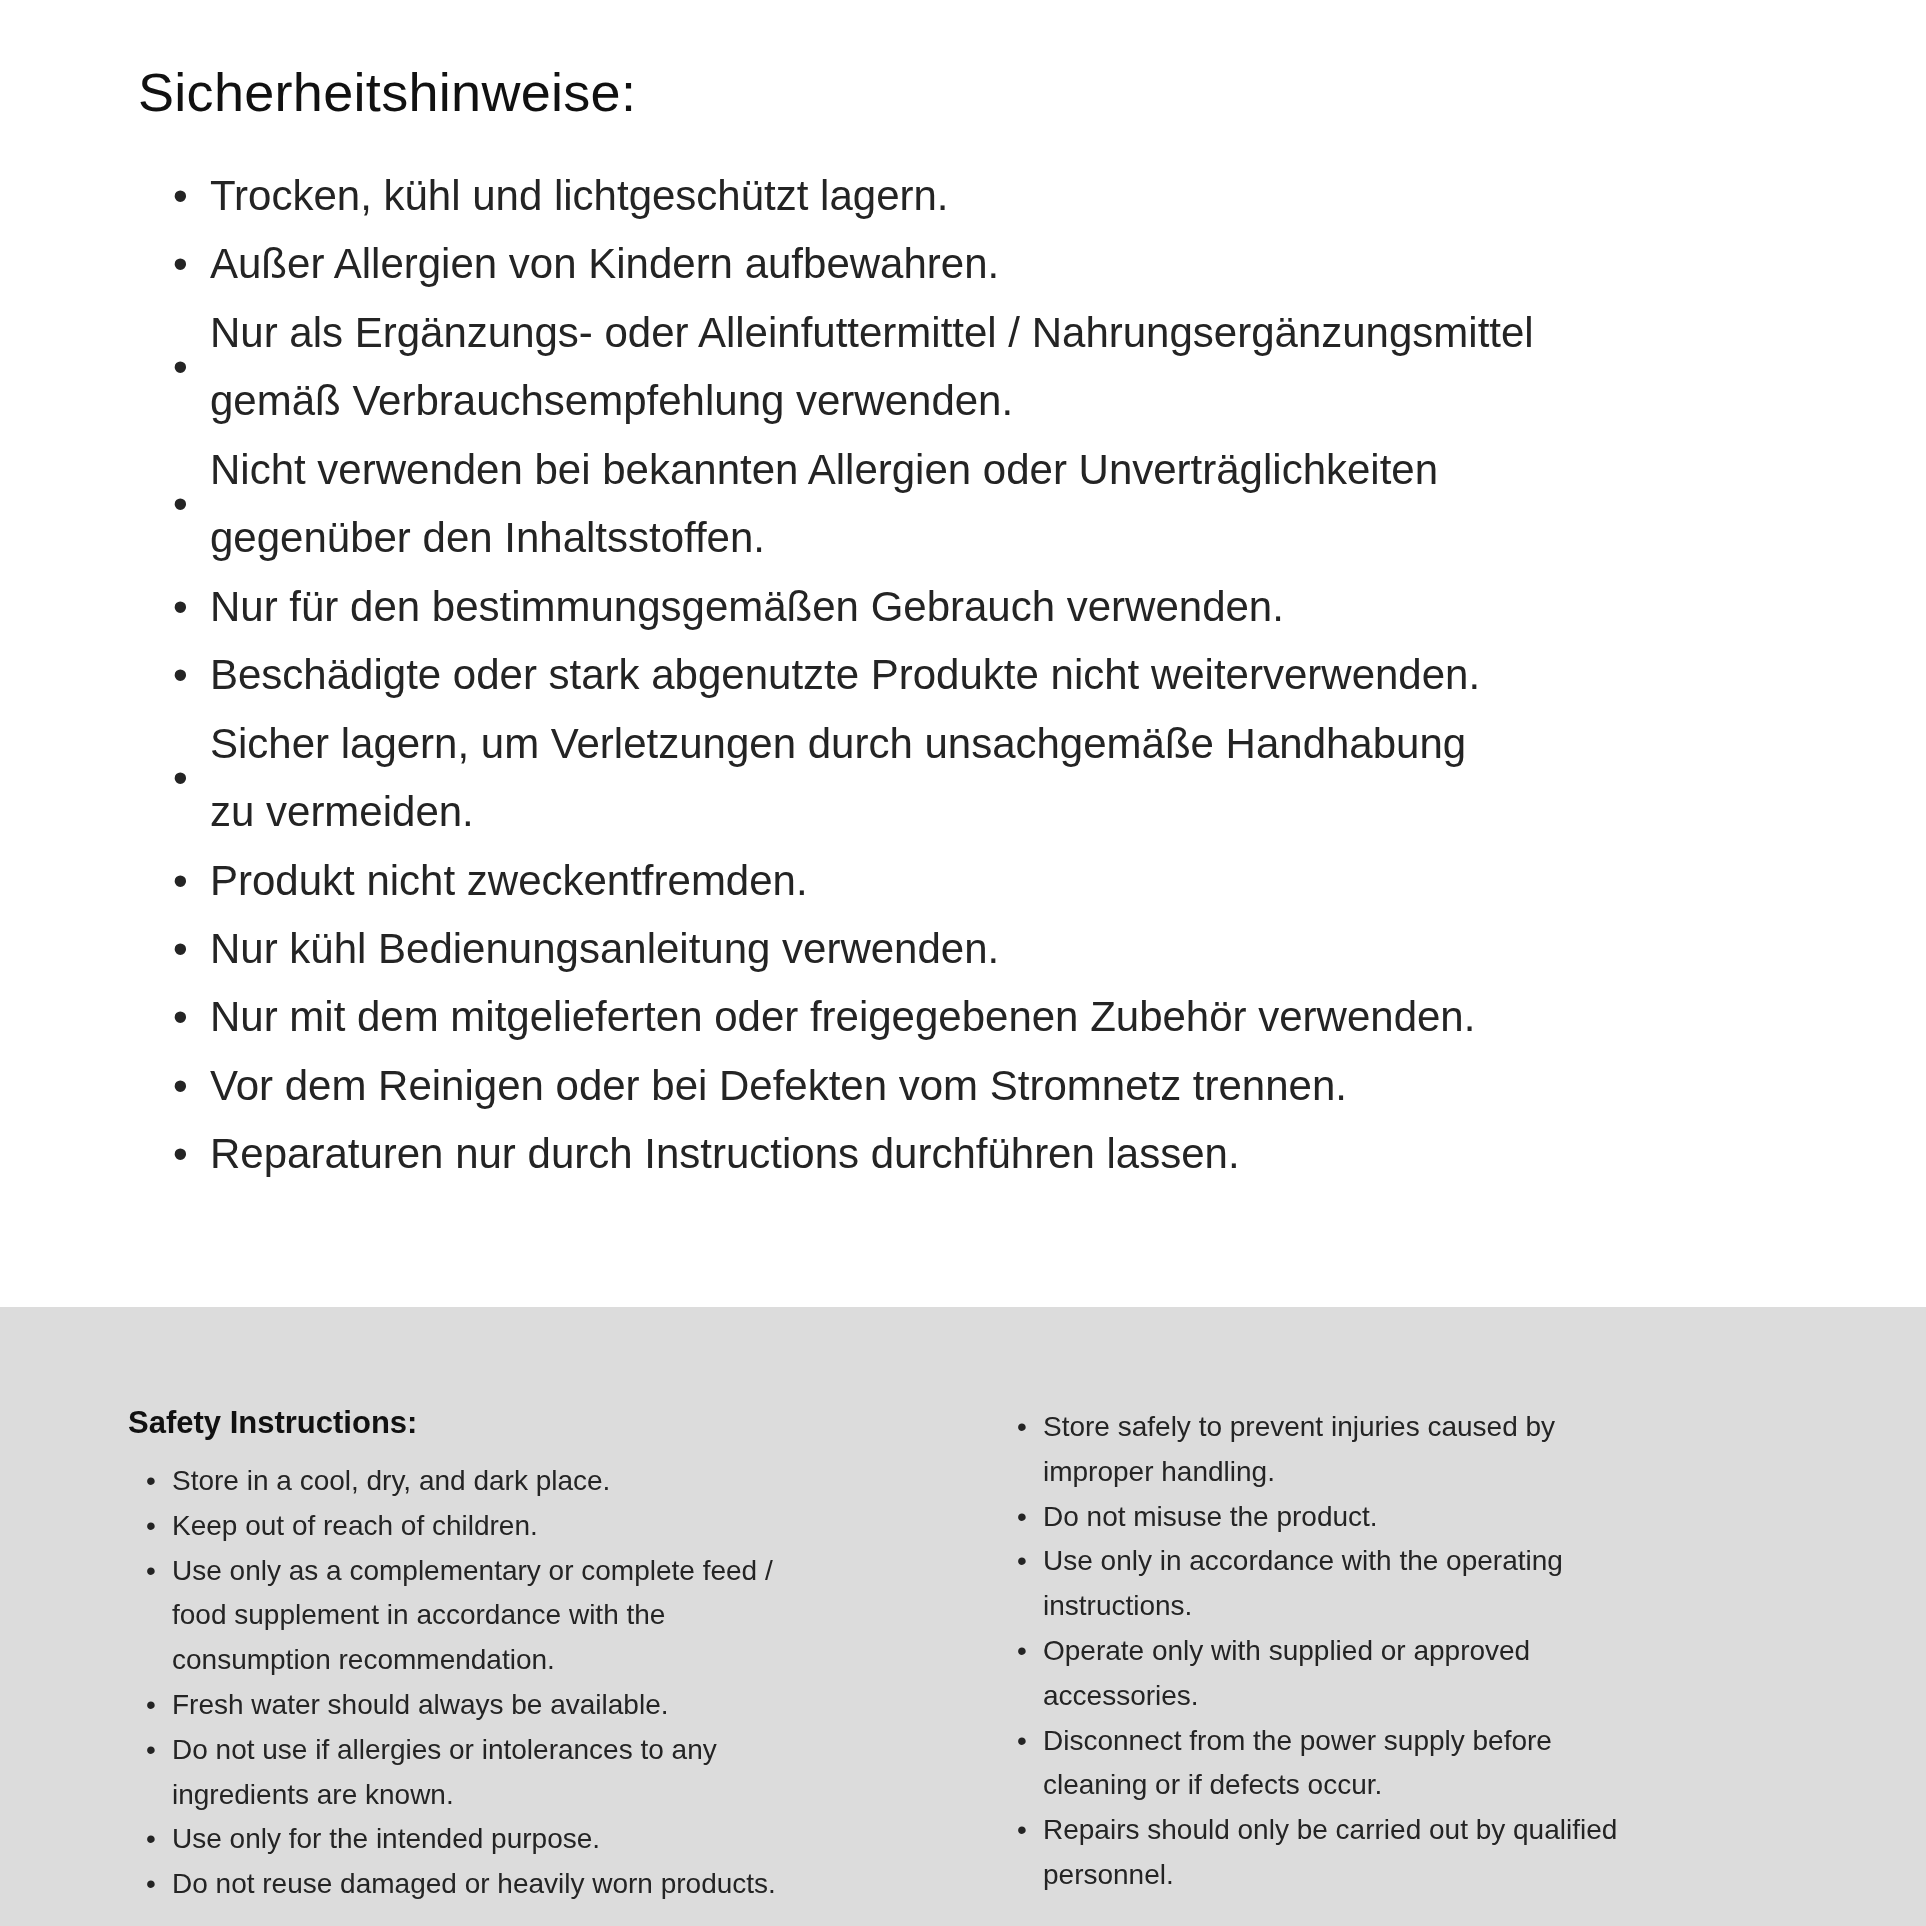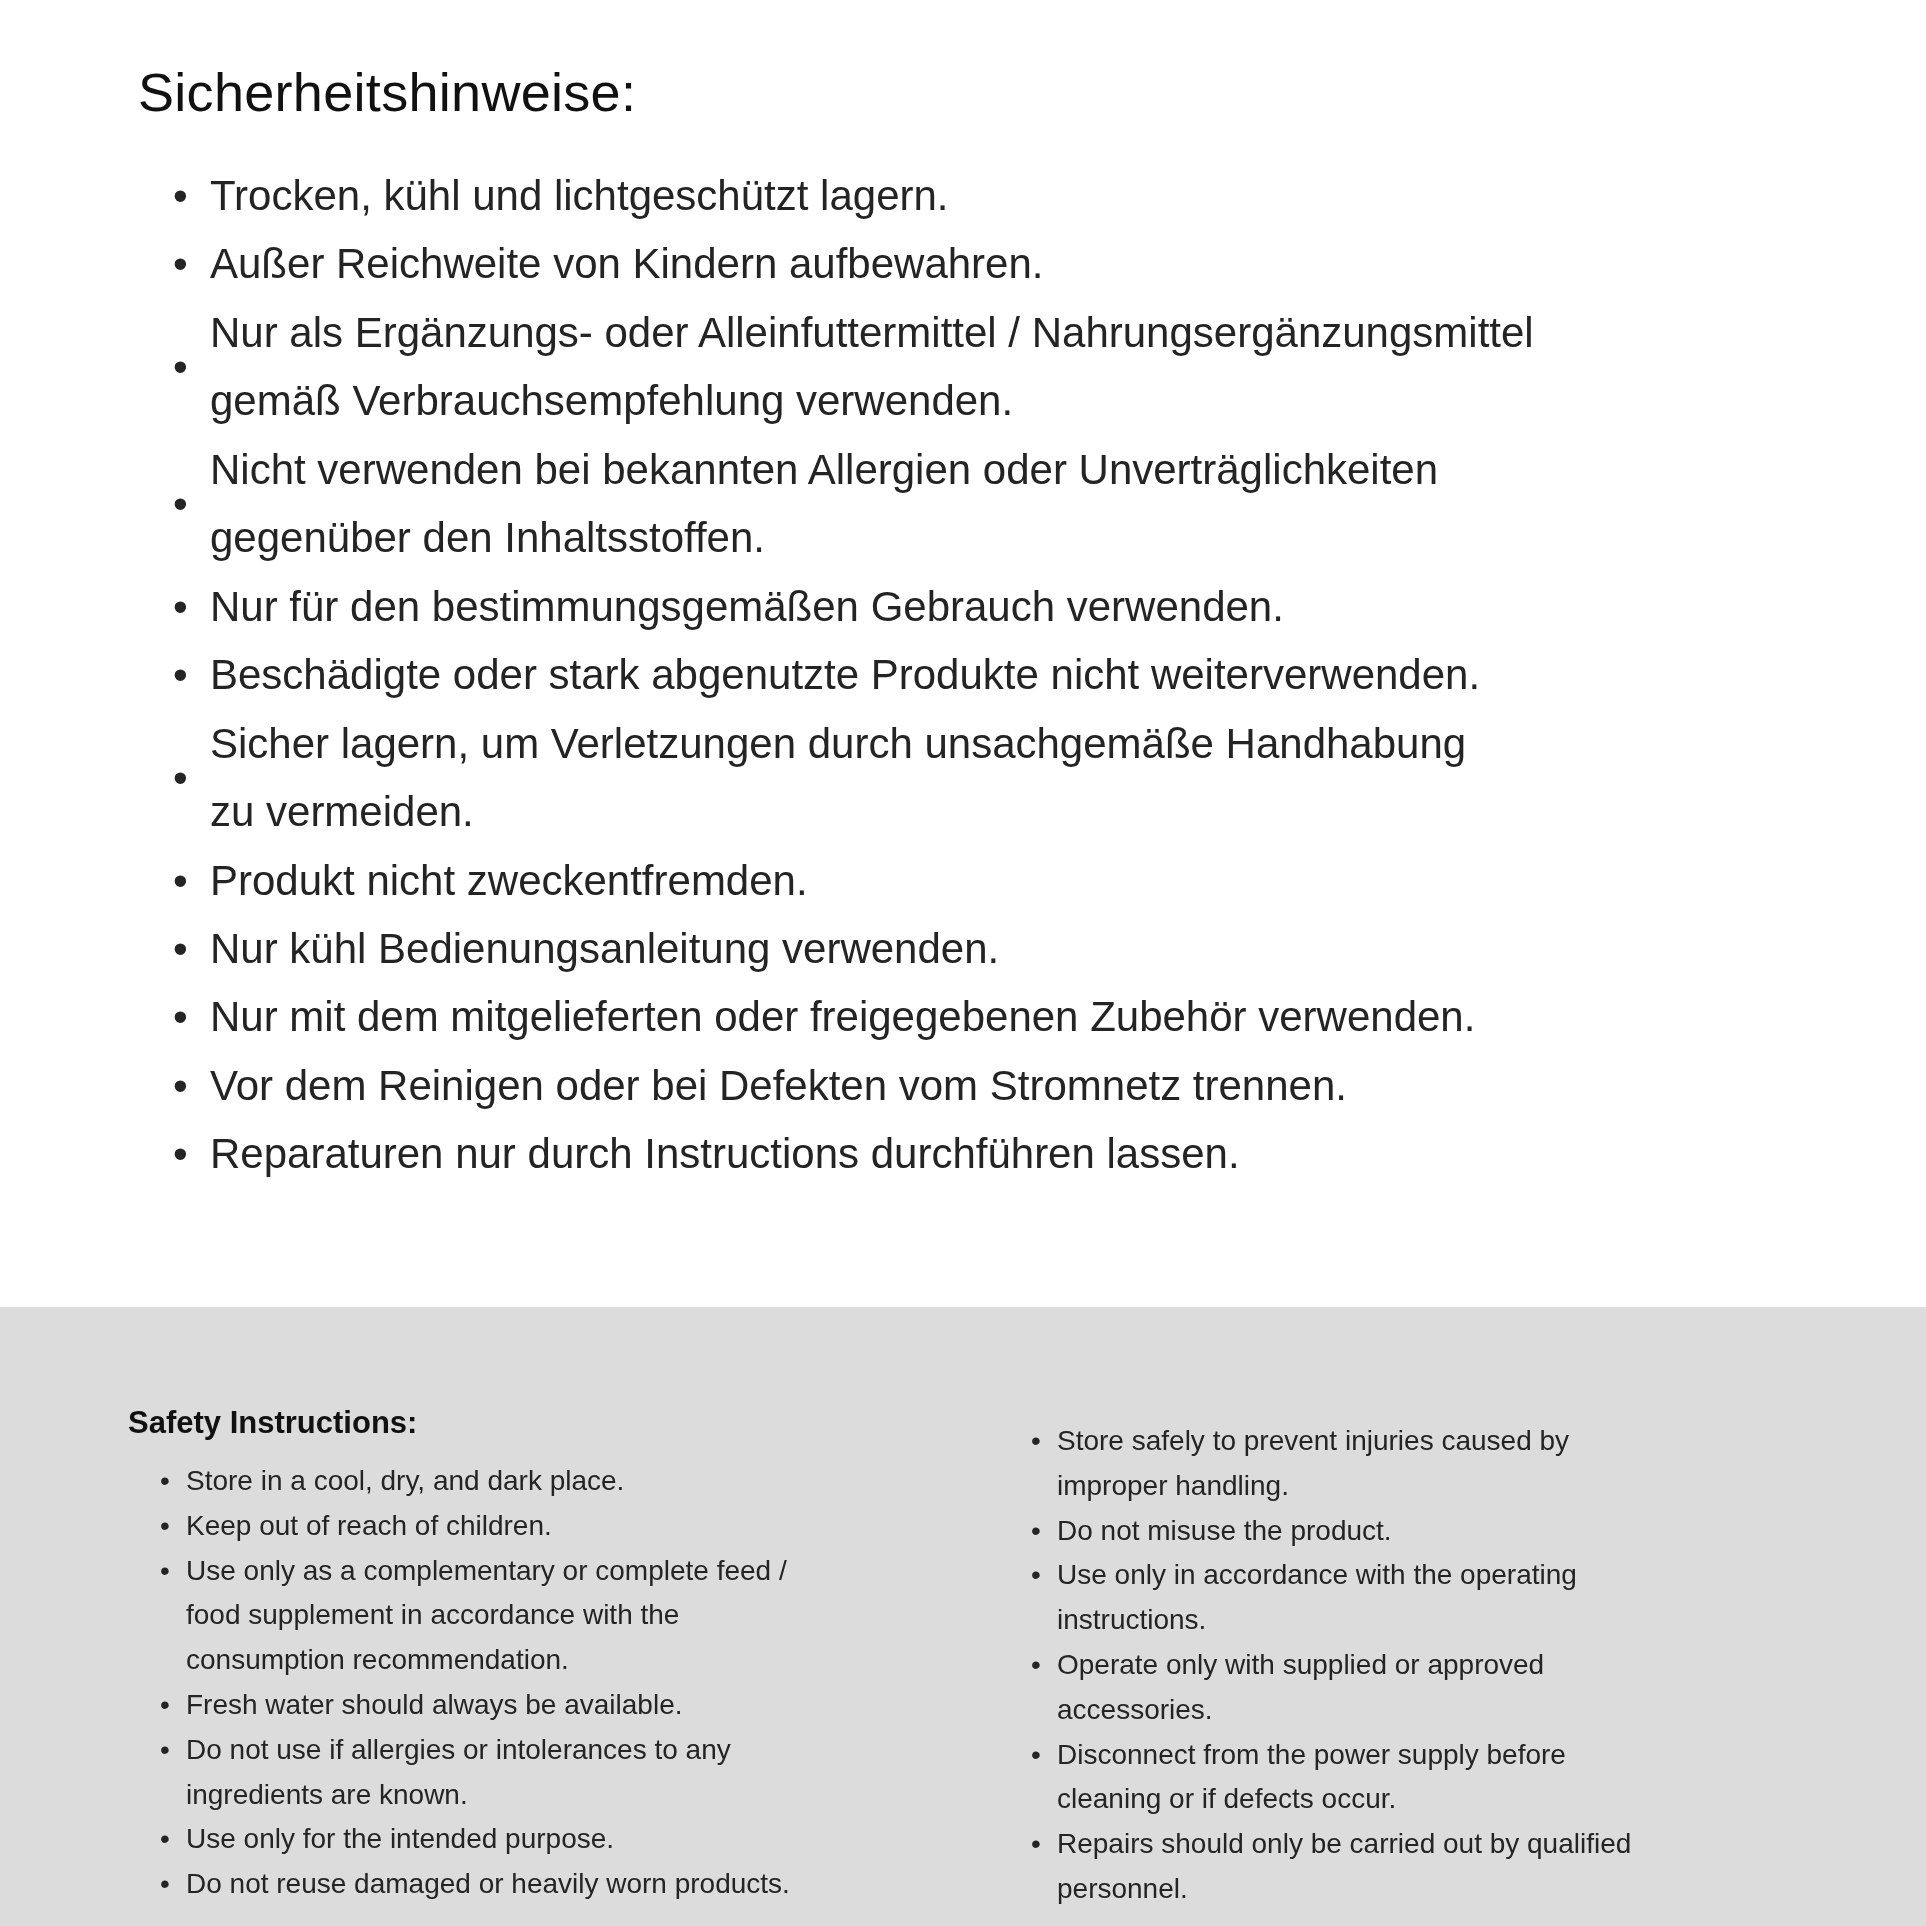--- a/index.html
+++ b/index.html
@@ -64,21 +64,21 @@
     align-items: start;
   }
   .english-title {
     font-size: 31px;
     font-weight: 700;
     color: #111111;
     margin: 0 0 18px 0;
   }
   .english-list {
     list-style: none;
-    margin: 14px;
+    margin: 0;
     padding: 0 0 0 18px;
   }
   .english-list li {
     display: flex;
     align-items: flex-start;
     font-size: 28px;
     line-height: 1.6;
     color: #242424;
   }
   .english-list li::before {
@@ -98,21 +98,21 @@
 </head>
 <body>
 
 <section class="german-section">
   <h1 class="german-title">Sicherheitshinweise:</h1>
   <ul class="german-list">
     <li>
         <span class="item-text">Trocken, kühl und lichtgeschützt lagern.</span>
       </li>
     <li>
-        <span class="item-text">Außer Reichweite von Kindern aufbewahren.</span>
+        <span class="item-text">Außer Allergien von Kindern aufbewahren.</span>
       </li>
     <li>
         <span class="item-text">Nur als Ergänzungs- oder Alleinfuttermittel / Nahrungsergänzungsmittel
 gemäß Verbrauchsempfehlung verwenden.</span>
       </li>
     <li>
         <span class="item-text">Nicht verwenden bei bekannten Allergien oder Unverträglichkeiten
 gegenüber den Inhaltsstoffen.</span>
       </li>
     <li>

